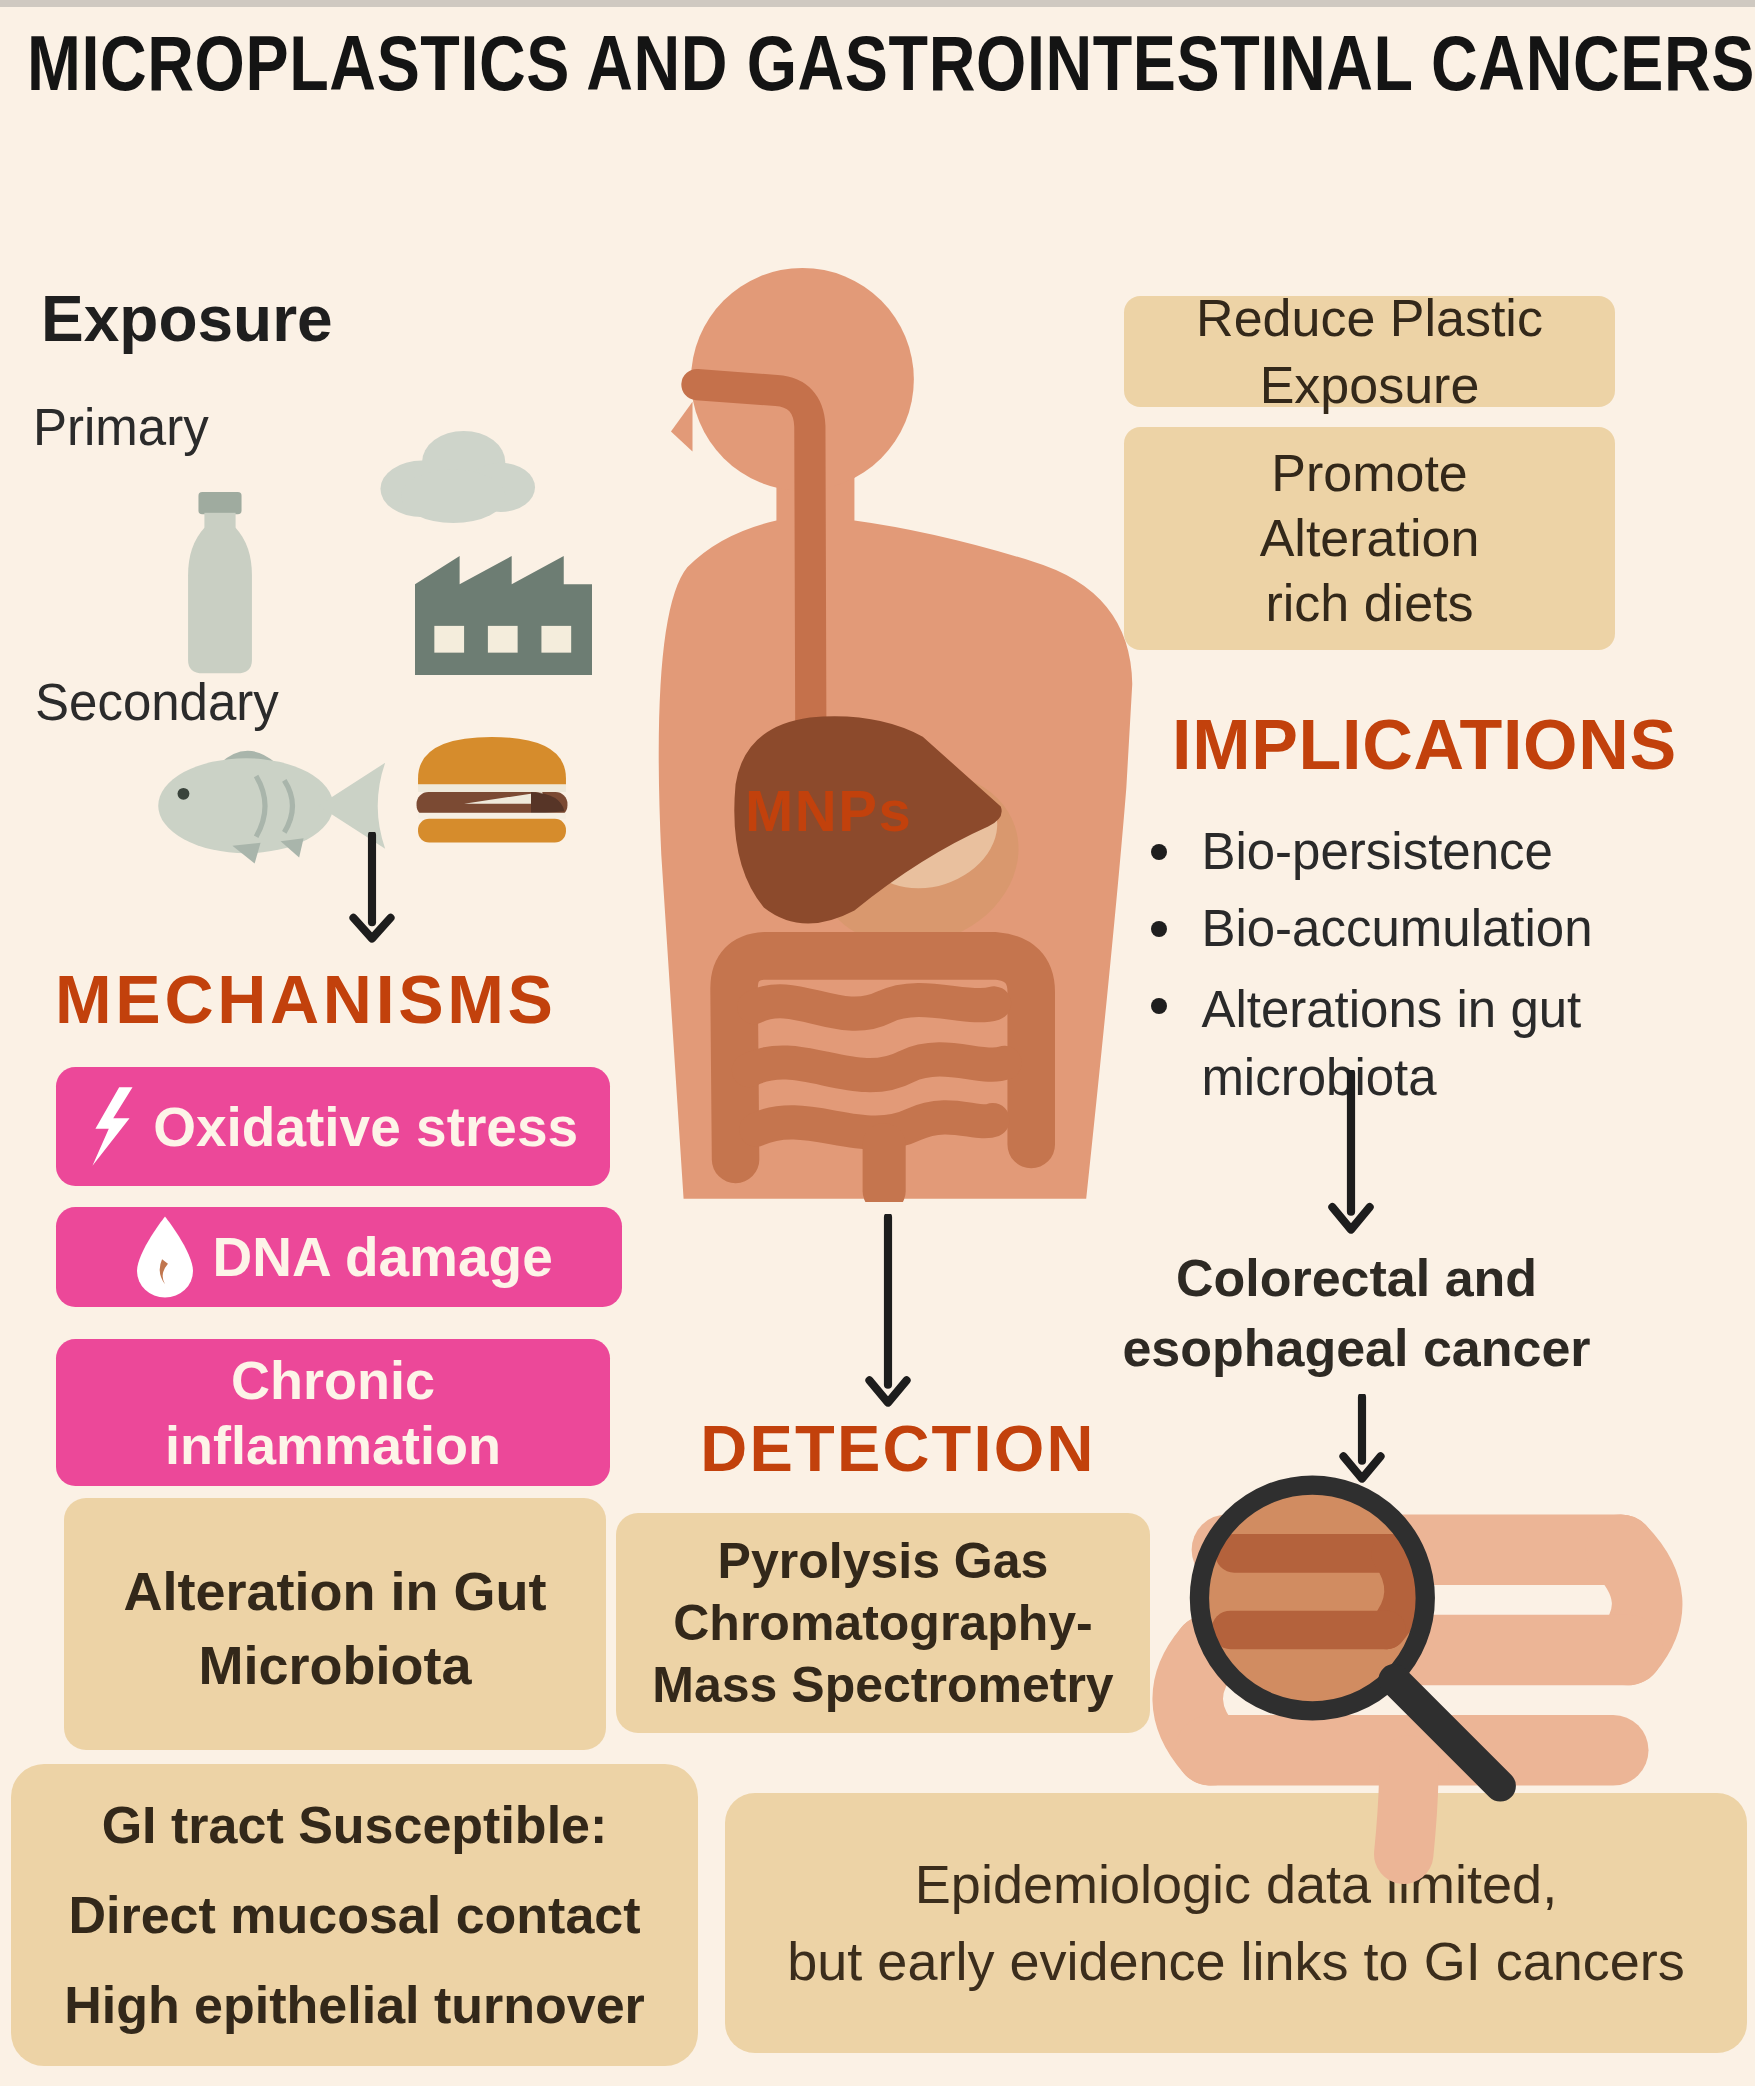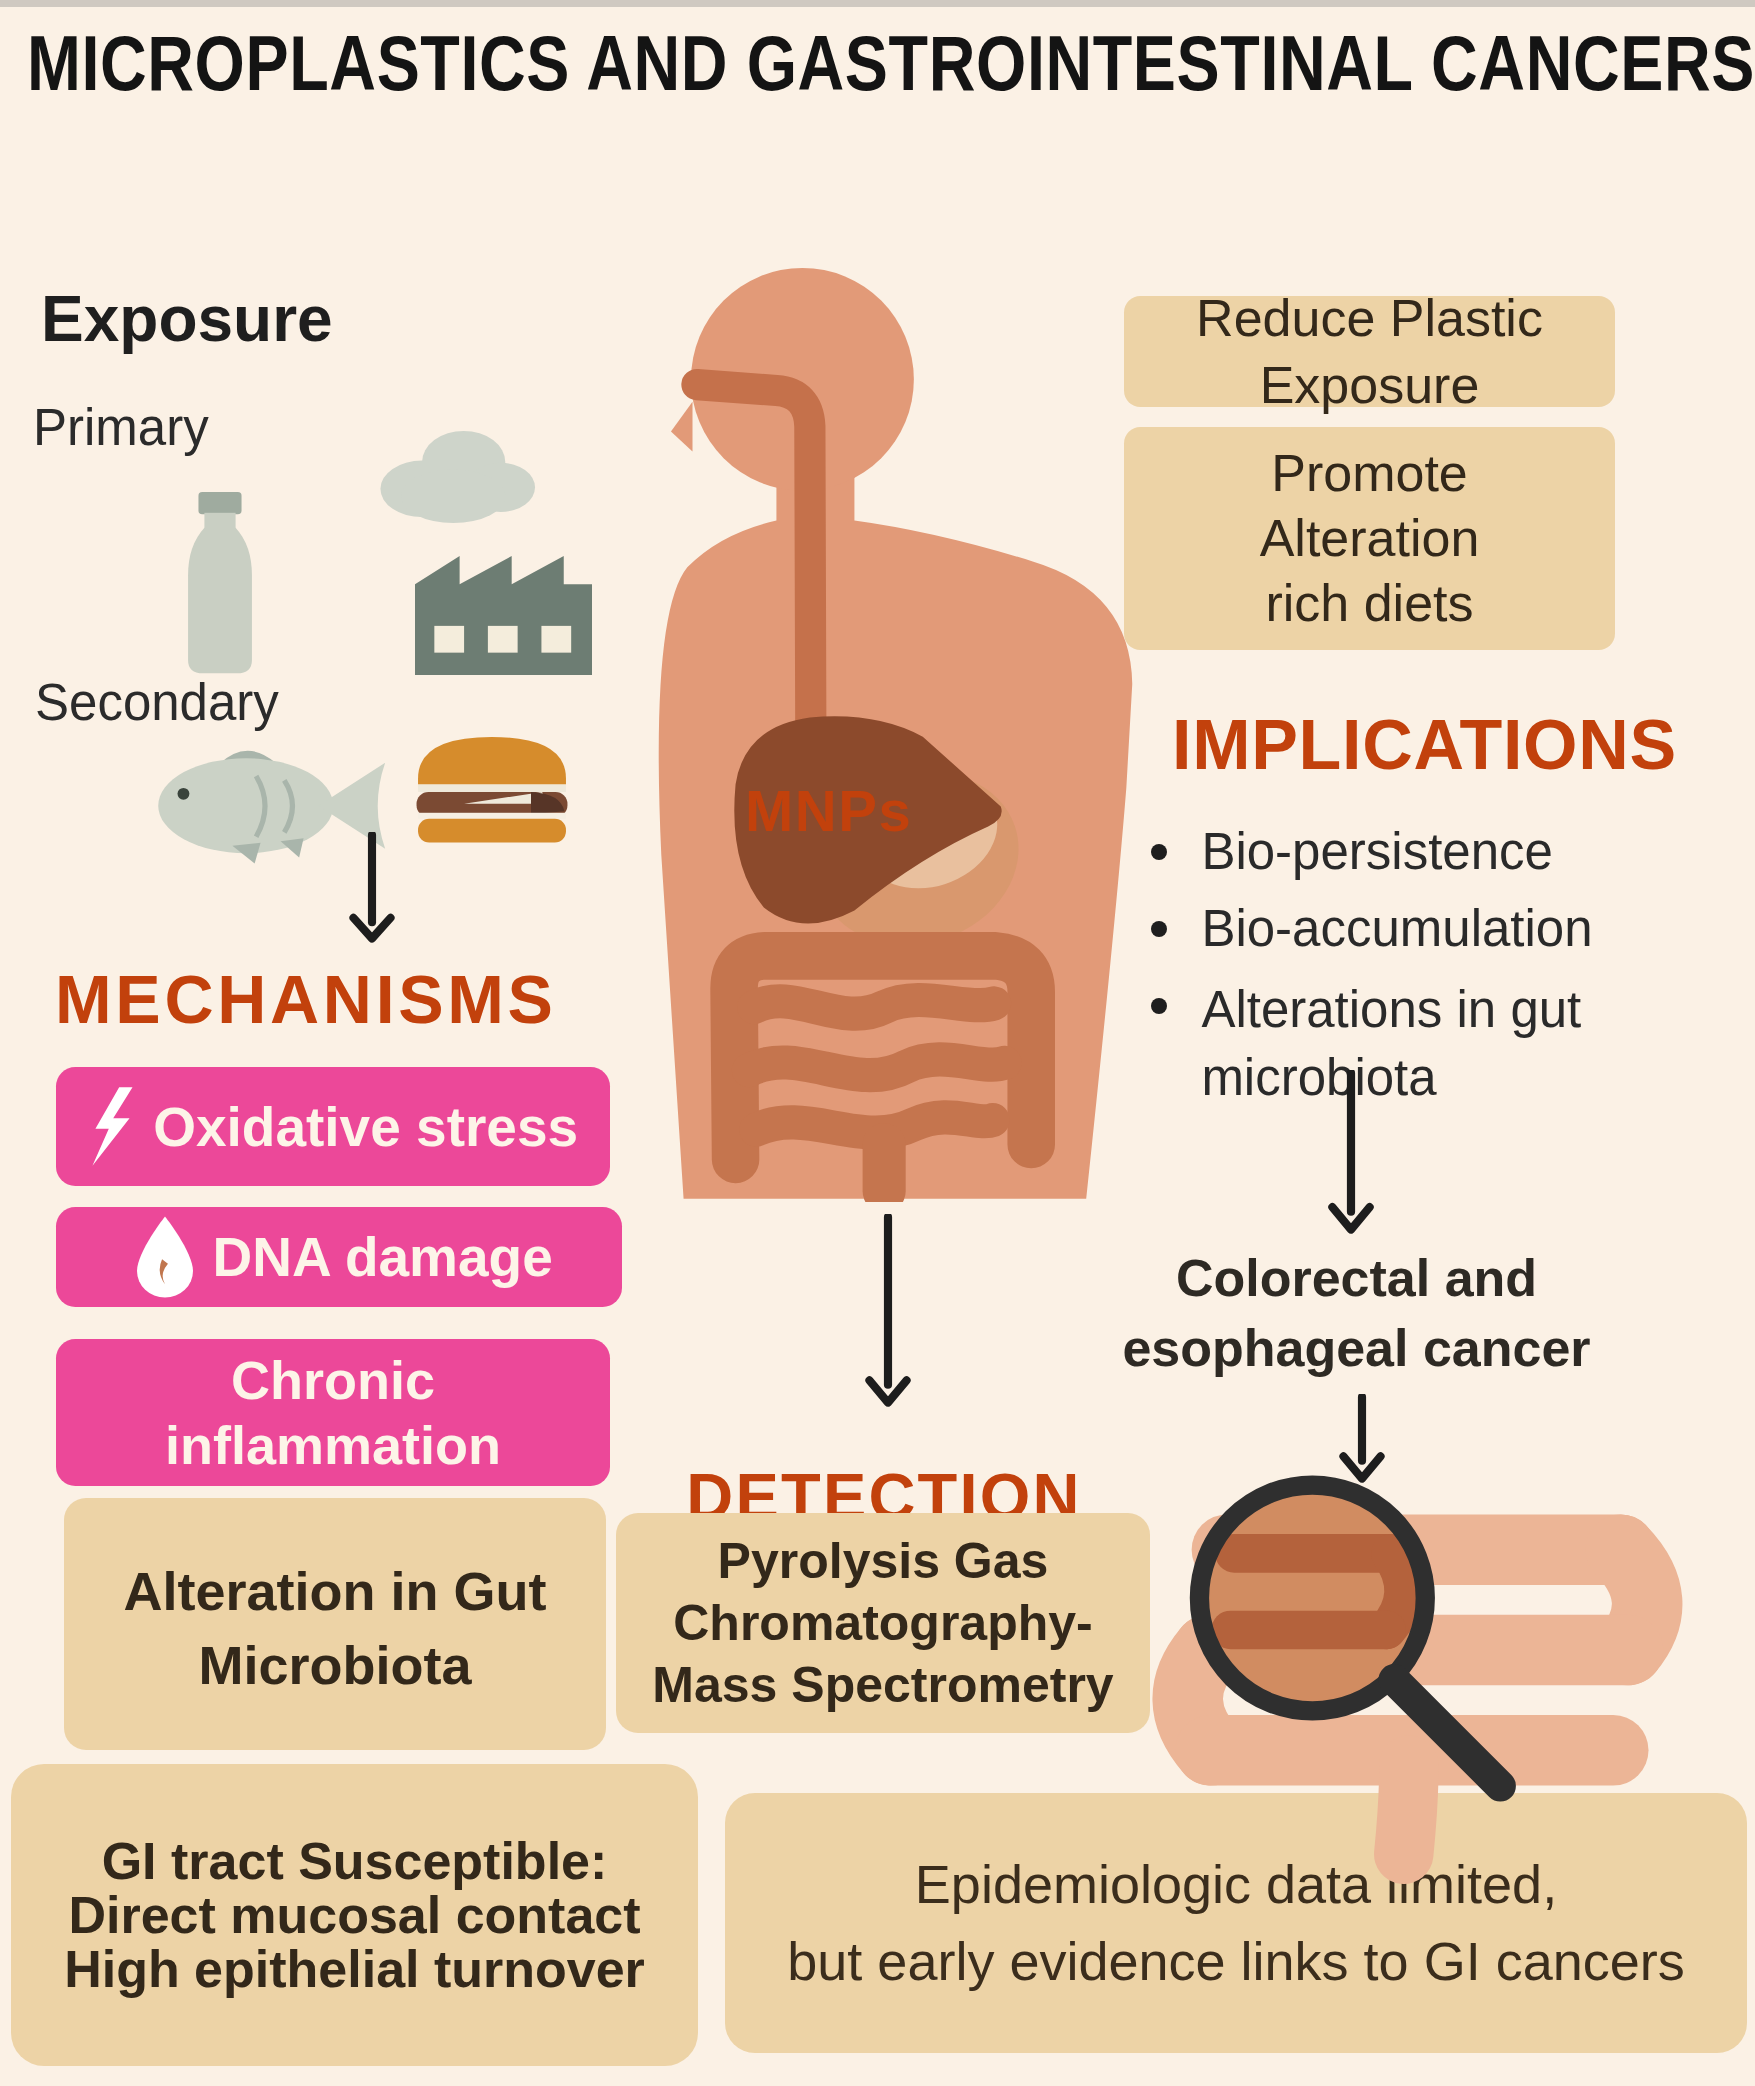--- a/index.html
+++ b/index.html
@@ -100,21 +100,21 @@
 inflammation</span>
   </div>
 
   <div class="abs tan-box" style="left:64px;top:1498px;width:542px;height:244px;font-size:54px;line-height:74px;
        font-weight:600;padding-top:8px;display:flex;align-items:center;justify-content:center;">
     <span data-bind-lines="mechanisms.microbiota_lines">Alteration in Gut
 Microbiota</span>
   </div>
 
   <div class="abs tan-box" style="left:11px;top:1764px;width:687px;height:302px;border-radius:33px;font-size:52px;
-       line-height:54px;font-weight:600;display:flex;align-items:center;justify-content:center;">
+       line-height:90px;font-weight:600;display:flex;align-items:center;justify-content:center;">
     <span data-bind-lines="notes.gi_lines">GI tract Susceptible:
 Direct mucosal contact
 High epithelial turnover</span>
   </div>
 
   <svg class="abs" style="left:587px;top:264px;" width="572" height="938" viewBox="0 0 770 1262">
 
     <path d="M130 1258 L100 795 Q85 470 135 408 Q180 362 255 345 L255 235 L360 235 L360 345
              Q470 360 600 400 Q732 440 734 565 L726 705 Q712 880 672 1258 Z" fill="#e29a78"></path>
 
@@ -140,21 +140,21 @@
     <path d="M400 1185 L400 1248" stroke="#c5754e" stroke-width="58" fill="none" stroke-linecap="round"></path>
   </svg>
 
   <div class="abs" style="left:745px;top:777px;font-size:58px;font-weight:bold;color:#c2410c;letter-spacing:1.5px;" data-bind="body_figure.mnps_label">MNPs</div>
 
   <svg class="abs" style="left:864px;top:1214px;" width="48" height="193" viewBox="0 0 64 260">
     <line x1="32" y1="4" x2="32" y2="230" stroke="#1d1d1d" stroke-width="11" stroke-linecap="round"></line>
     <polyline points="7,224 32,254 57,224" stroke="#1d1d1d" stroke-width="11" fill="none" stroke-linecap="round" stroke-linejoin="round"></polyline>
   </svg>
 
-  <div class="abs h-section center-txt" style="left:676px;top:1411px;width:416px;font-size:65px;letter-spacing:2.2px;margin-top:48px;" data-bind="detection.heading">DETECTION</div>
+  <div class="abs h-section center-txt" style="left:690px;top:1411px;width:416px;font-size:65px;letter-spacing:2.2px;" data-bind="detection.heading">DETECTION</div>
 
   <div class="abs tan-box" style="left:616px;top:1513px;width:534px;height:220px;font-size:50px;line-height:62px;
        font-weight:600;display:flex;align-items:center;justify-content:center;">
     <span data-bind-lines="detection.method_lines">Pyrolysis Gas
 Chromatography-
 Mass Spectrometry</span>
   </div>
 
   <div class="abs tan-box" style="left:725px;top:1793px;width:1022px;height:260px;border-radius:30px;font-size:54px;
        line-height:77px;font-weight:400;display:flex;align-items:center;justify-content:center;color:#3b2d1c;">

